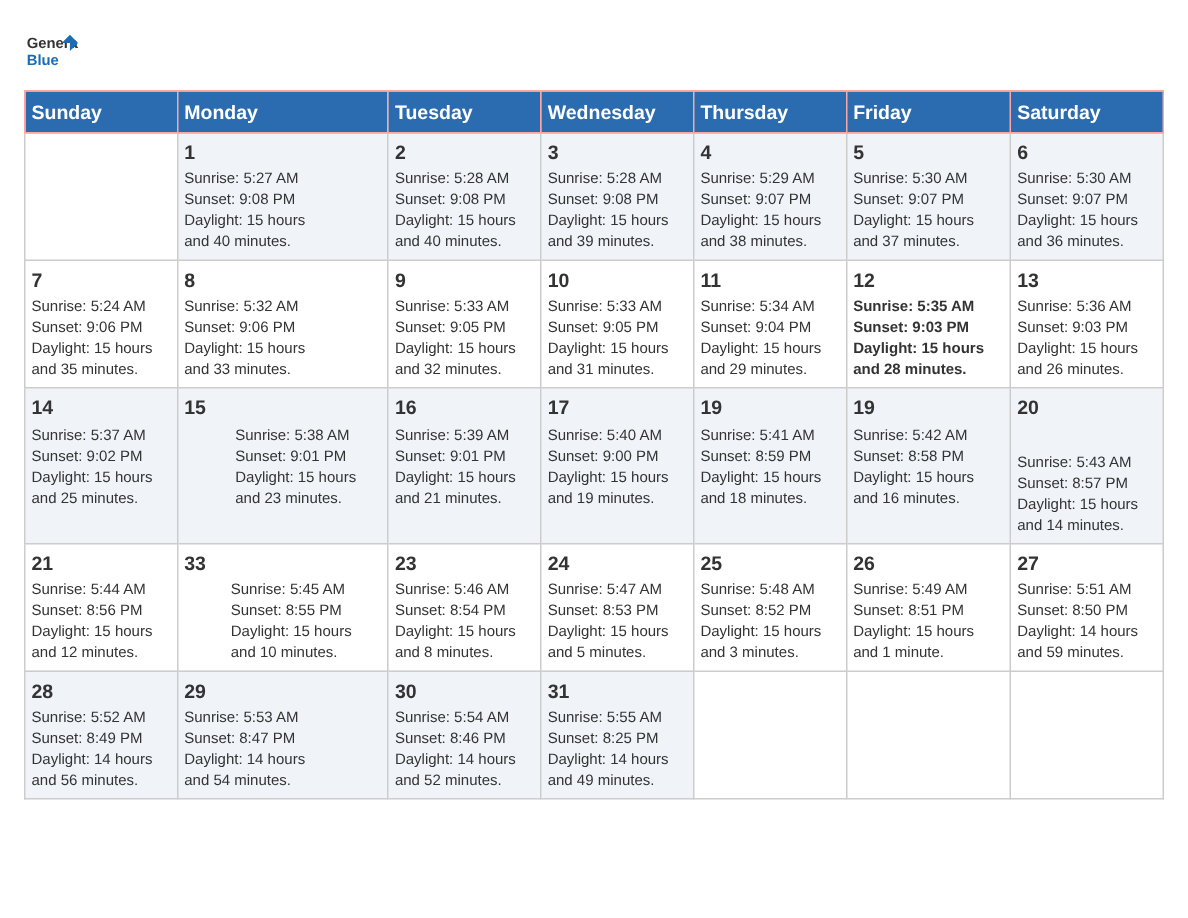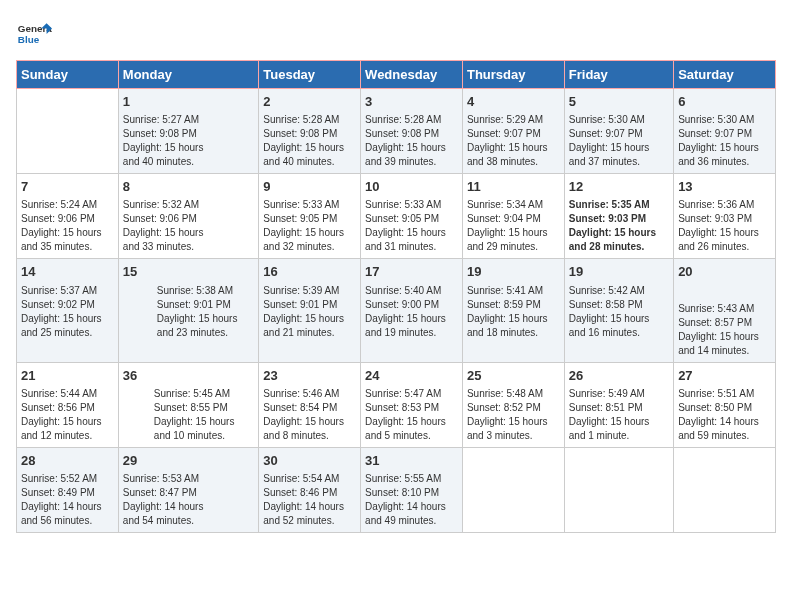--- a/index.html
+++ b/index.html
@@ -256,21 +256,21 @@
       </tr>
       <tr>
         <td>
           <span class="day-num">21</span>
           <div class="day-info" style="white-space: pre-line;">Sunrise: 5:44 AM
 Sunset: 8:56 PM
 Daylight: 15 hours
 and 12 minutes.</div>
         </td>
         <td>
-          <span class="day-num">36</span>
+          <span class="day-num">33</span>
           <div class="day-info" style="white-space: pre-line; margin-left: 31px;">Sunrise: 5:45 AM
 Sunset: 8:55 PM
 Daylight: 15 hours
 and 10 minutes.</div>
         </td>
         <td>
           <span class="day-num">23</span>
           <div class="day-info" style="white-space: pre-line;">Sunrise: 5:46 AM
 Sunset: 8:54 PM
 Daylight: 15 hours
@@ -323,21 +323,21 @@
         <td>
           <span class="day-num">30</span>
           <div class="day-info" style="white-space: pre-line;">Sunrise: 5:54 AM
 Sunset: 8:46 PM
 Daylight: 14 hours
 and 52 minutes.</div>
         </td>
         <td>
           <span class="day-num">31</span>
           <div class="day-info" style="white-space: pre-line;">Sunrise: 5:55 AM
-Sunset: 8:10 PM
+Sunset: 8:25 PM
 Daylight: 14 hours
 and 49 minutes.</div>
         </td>
         <td class="empty"></td>
         <td class="empty"></td>
         <td class="empty"></td>
       </tr>
     </tbody>
 </table>
 

